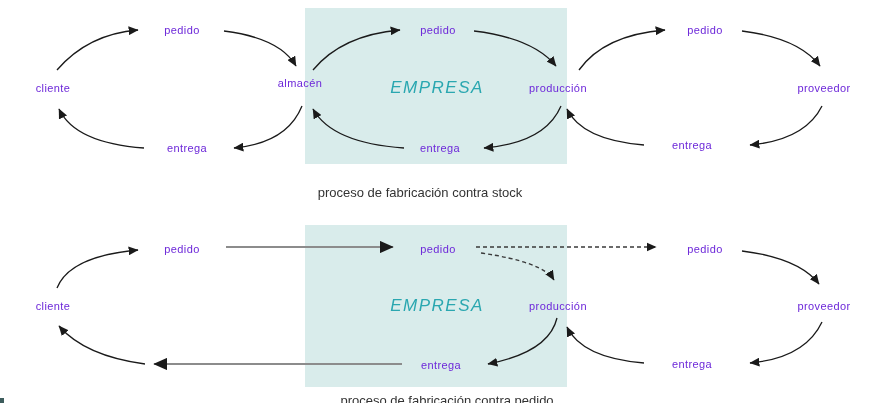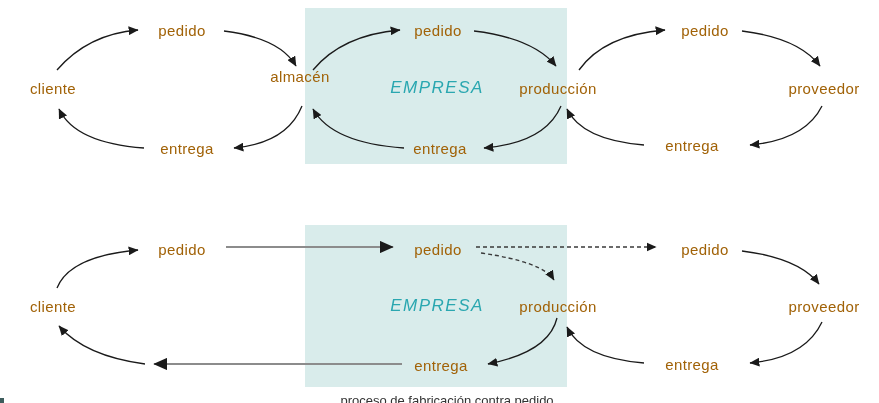--- a/index.html
+++ b/index.html
@@ -13,23 +13,23 @@
   .empresa-box{
     position:absolute;
     background:#d9eceb;
   }
   .box-top{left:305px;top:8px;width:262px;height:156px;}
   .box-bottom{left:305px;top:225px;width:262px;height:162px;}
   svg.arrows{position:absolute;left:0;top:0;width:879px;height:403px;}
   .lbl{
     position:absolute;
     transform:translate(-50%,-50%);
-    font-size:15px;
+    font-size:11px;
     letter-spacing:0.4px;
-    color:#a16207;
+    color:#6d28d9;
     white-space:nowrap;
   }
   .empresa-lbl{
     font-size:17px;
     letter-spacing:1.5px;
     color:#2aa7b0;
     font-style:italic;
   }
   .caption{
     position:absolute;
@@ -85,29 +85,30 @@
     <path class="arc" d="M742,251 Q799,258 819,284" marker-end="url(#ah)"></path>
     <path class="arc" d="M822,322 Q805,358 750,363" marker-end="url(#ah)"></path>
     <path class="arc" d="M644,363 Q582,358 567,327" marker-end="url(#ah)"></path>
     <path class="arc" d="M557,318 Q549,352 488,364" marker-end="url(#ah)"></path>
     <path class="gray-line" d="M402,364 L154,364" marker-end="url(#ah)"></path>
     <path class="arc" d="M145,364 Q85,356 59,326" marker-end="url(#ah)"></path>
   </svg>
 
   <div class="lbl" style="left:53px;top:88px">cliente</div>
   <div class="lbl" style="left:182px;top:30px">pedido</div>
-  <div class="lbl" style="left:300px;top:76px">almacén</div>
+  <div class="lbl" style="left:300px;top:83px">almacén</div>
   <div class="lbl" style="left:438px;top:30px">pedido</div>
   <div class="lbl empresa-lbl" style="left:437px;top:88px">EMPRESA</div>
   <div class="lbl" style="left:558px;top:88px">producción</div>
   <div class="lbl" style="left:705px;top:30px">pedido</div>
   <div class="lbl" style="left:824px;top:88px">proveedor</div>
   <div class="lbl" style="left:187px;top:148px">entrega</div>
   <div class="lbl" style="left:440px;top:148px">entrega</div>
   <div class="lbl" style="left:692px;top:145px">entrega</div>
+  <div class="caption" style="left:420px;top:185px">proceso de fabricación contra stock</div>
 
   <div class="lbl" style="left:53px;top:306px">cliente</div>
   <div class="lbl" style="left:182px;top:249px">pedido</div>
   <div class="lbl" style="left:438px;top:249px">pedido</div>
   <div class="lbl" style="left:705px;top:249px">pedido</div>
   <div class="lbl empresa-lbl" style="left:437px;top:306px">EMPRESA</div>
   <div class="lbl" style="left:558px;top:306px">producción</div>
   <div class="lbl" style="left:824px;top:306px">proveedor</div>
   <div class="lbl" style="left:441px;top:365px">entrega</div>
   <div class="lbl" style="left:692px;top:364px">entrega</div>

